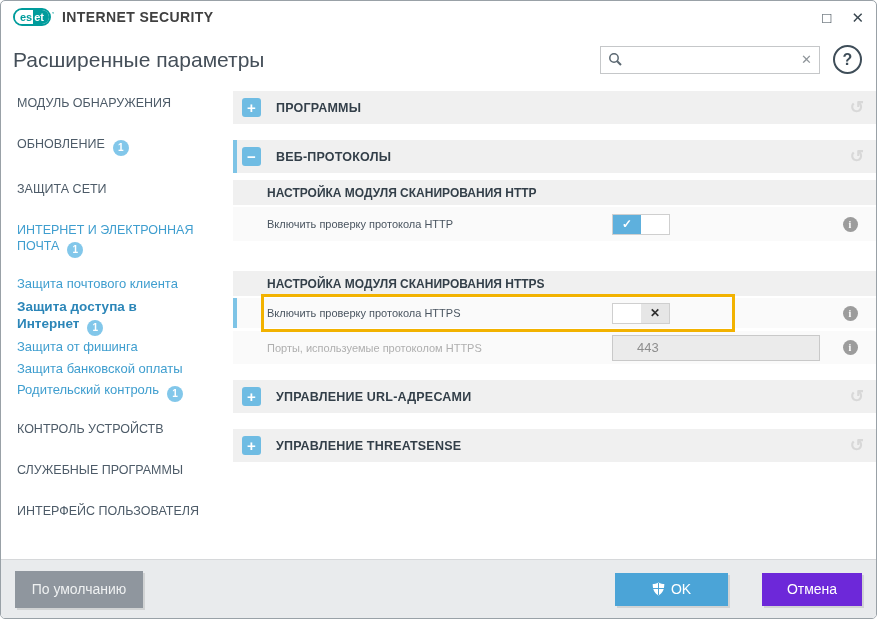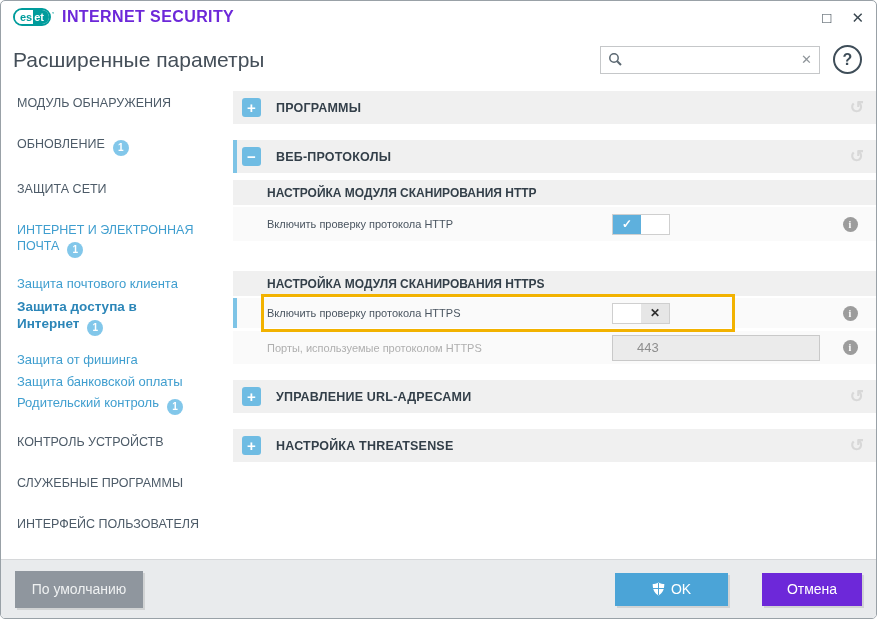--- a/index.html
+++ b/index.html
@@ -8,38 +8,38 @@
   .window {
     position: relative; width: 877px; height: 619px;
     background: #fff; border: 1px solid #99A1A7; border-radius: 5px; overflow: hidden;
   }
   
   .titlebar { height: 32px; display: flex; align-items: center; padding: 0 12px; }
   .logo-pill { display: flex; height: 18px; border-radius: 9px; overflow: hidden; border: 2px solid #009C9C; background:#fff; position: relative; }
   .logo-left { color: #009C9C; background:#fff; font-weight: bold; font-size: 11px; line-height: 14px; padding: 0 1px 0 5px; }
   .logo-right { color: #fff; background: #009C9C; font-weight: bold; font-size: 11px; line-height: 14px; padding: 0 5px 0 1px; }
   .logo-tick { color:#009C9C; font-size:9px; margin-left:1px; margin-top:-4px; }
-  .brand-product { margin-left: 8px; color: #6d28d9; font-size: 16px; font-weight: bold; letter-spacing: .4px; }
+  .brand-product { margin-left: 8px; color: #404040; font-size: 14px; font-weight: bold; letter-spacing: .4px; }
   .win-controls { margin-left: auto; display: flex; gap: 20px; align-items: center; }
   .win-btn { color: #3A4750; font-size: 15px; line-height: 1; cursor: default; }
   
   .header { display: flex; align-items: center; padding: 12px 14px 10px 12px; }
   .page-title { font-size: 21px; color: #454F59; }
   .search-wrap { margin-left: auto; width: 220px; height: 28px; border: 1px solid #C5C7C9; background:#fff; display: flex; align-items: center; padding: 0 7px; }
   .search-wrap input { border: none; outline: none; flex: 1; font-size: 13px; color:#333; min-width: 0; background: transparent; font-family: "Liberation Sans", sans-serif; }
   .search-icon svg { display: block; }
   .clear-icon { color: #8F959A; font-size: 13px; padding-left: 4px; }
   .help-btn { width: 29px; height: 29px; border: 2px solid #3F4E59; border-radius: 50%; display: flex; align-items: center; justify-content: center; color: #3F4E59; font-weight: bold; font-size: 16px; margin-left: 13px; }
   
   .sidebar { position: absolute; left: 4px; top: 86px; bottom: 59px; width: 232px; padding: 8px 10px 0 12px; overflow: hidden; }
   .side-item { display: block; line-height: 1.3; }
   .side-top { color: #4D5B68; font-size: 12.5px; margin-bottom: 25px; }
   .side-top.blue { color: #3F9ECF; }
   .side-sub { color: #3F9ECF; font-size: 13px; margin-bottom: 5px; }
-  .side-sub.active { color: #2C86B8; font-weight: bold; font-size: 13.5px; max-width: 185px; margin-bottom: 16px; }
+  .side-sub.active { color: #2C86B8; font-weight: bold; font-size: 13.5px; max-width: 185px; margin-bottom: 3px; }
   .side-gap { height: 14px; }
   .wrap2 { max-width: 215px; }
   .badge { display: inline-flex; align-items: center; justify-content: center; width: 16px; height: 16px; border-radius: 50%; background: #82C7EA; color: #fff; font-size: 10px; font-weight: bold; margin-left: 8px; vertical-align: -3px; }
   
   .content { position: absolute; left: 232px; right: 0; top: 90px; bottom: 59px; overflow: hidden; }
   .section-header { position: relative; height: 33px; background: #F0F0F0; display: flex; align-items: center; padding: 0 12px 0 9px; }
   .section-header.mb { margin-bottom: 16px; }
   .section-header.mbs { margin-bottom: 7px; }
   .box-icon { width: 19px; height: 19px; background: #6FBCE3; color: #fff; border-radius: 3px; display: flex; align-items: center; justify-content: center; font-size: 15px; font-weight: bold; margin-right: 15px; line-height: 1; }
   .section-label { font-weight: bold; font-size: 12.5px; color: #333F49; letter-spacing: .2px; }
@@ -179,21 +179,21 @@
     </div>
 
     <div class="section-header mb">
       <span class="box-icon">+</span>
       <span class="section-label">УПРАВЛЕНИЕ URL-АДРЕСАМИ</span>
       <span class="revert-icon">↺</span>
     </div>
 
     <div class="section-header">
       <span class="box-icon">+</span>
-      <span class="section-label">НАСТРОЙКА THREATSENSE</span>
+      <span class="section-label">УПРАВЛЕНИЕ THREATSENSE</span>
       <span class="revert-icon">↺</span>
     </div>
 
   </div>
 
   <div class="footer">
     <button class="btn default-btn">По умолчанию</button>
     <button class="btn ok-btn">
       <span style="display:flex;">
         <svg width="13" height="14" viewBox="0 0 13 14">

